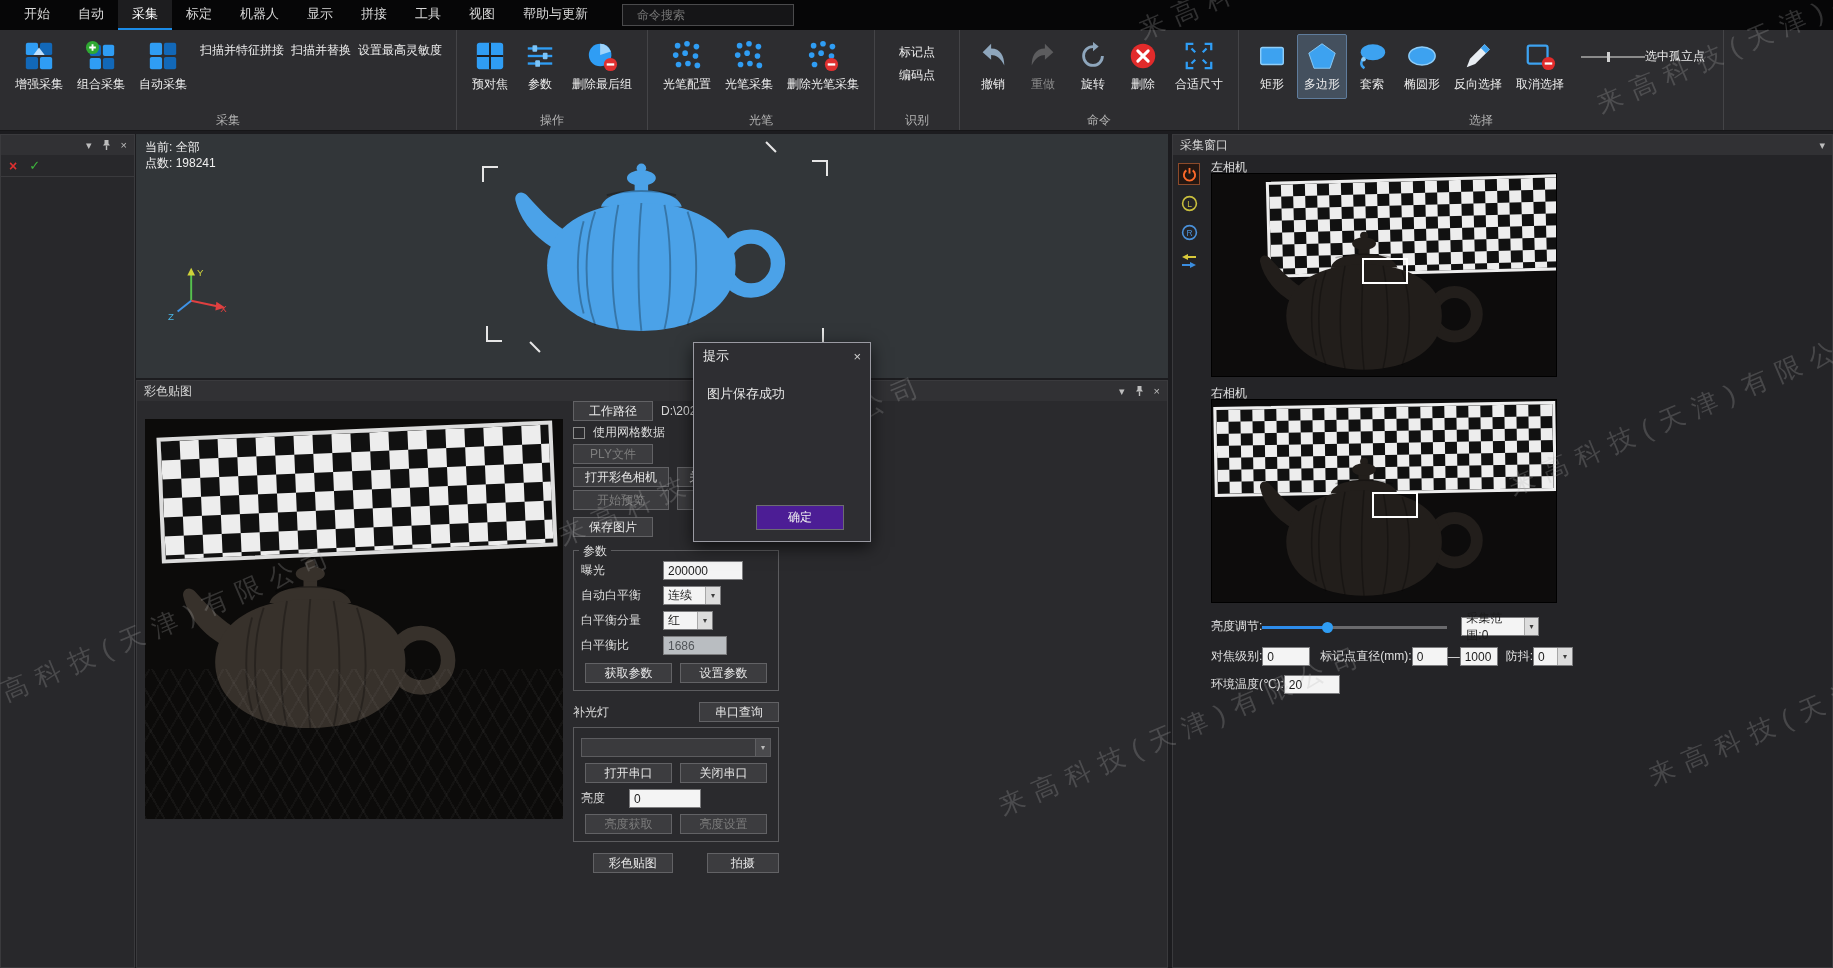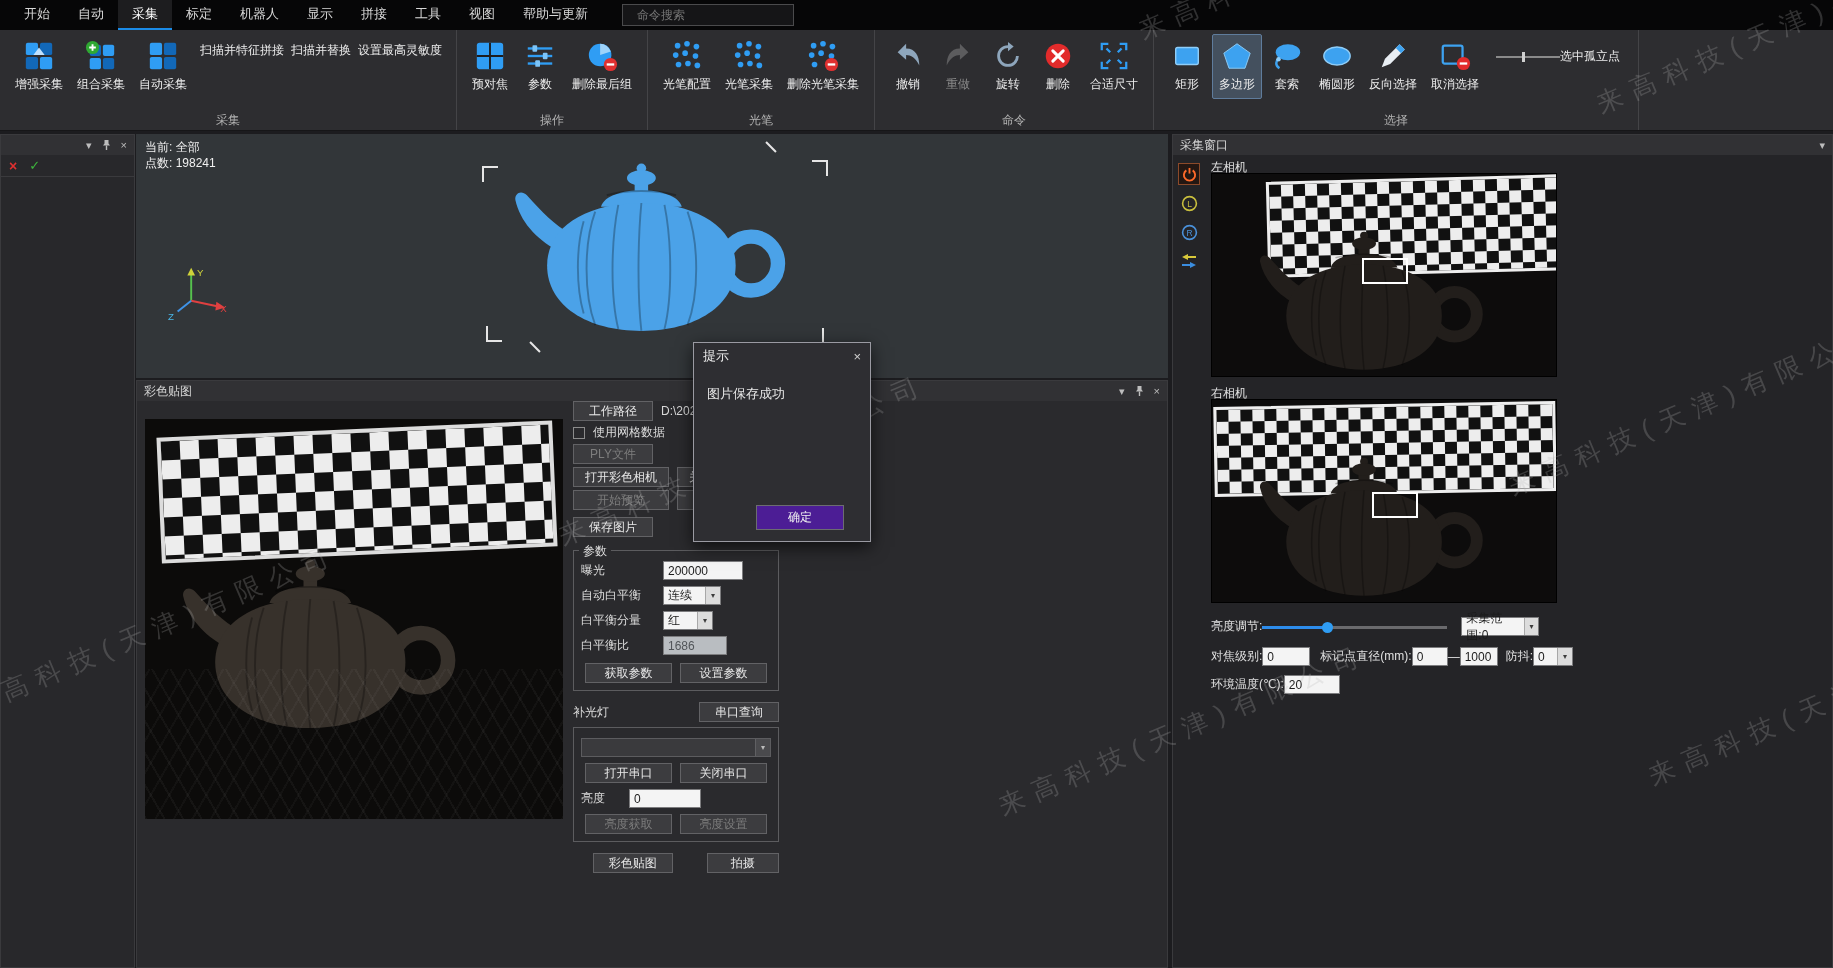--- a/index.html
+++ b/index.html
@@ -280,20 +280,29 @@
             </g>
             <circle cx="26" cy="26" r="7" fill="#e03030"></circle>
             <rect x="22" y="24.8" width="8" height="2.4" fill="#fff"></rect>
           </svg>
         <span class="blabel">删除光笔采集</span>
       </div>
     </div>
     <div class="rg-label">光笔</div>
   </section>
 
+  <section class="rgroup">
+    <div class="rg-body">
+      <div class="two-line">
+        <span>标记点</span>
+        <span>编码点</span>
+      </div>
+    </div>
+    <div class="rg-label">识别</div>
+  </section>
 
   <section class="rgroup">
     <div class="rg-body">
       <div class="big-btn">
         <svg class="bicon" viewBox="0 0 34 34">
             <path d="M6 13 L15 4 V9 C25 9 29 17 29 27 C25 19 20 16 15 16 V21 Z" fill="#8ea6bc"></path>
           </svg>
         <span class="blabel">撤销</span>
       </div>
       <div class="big-btn">

